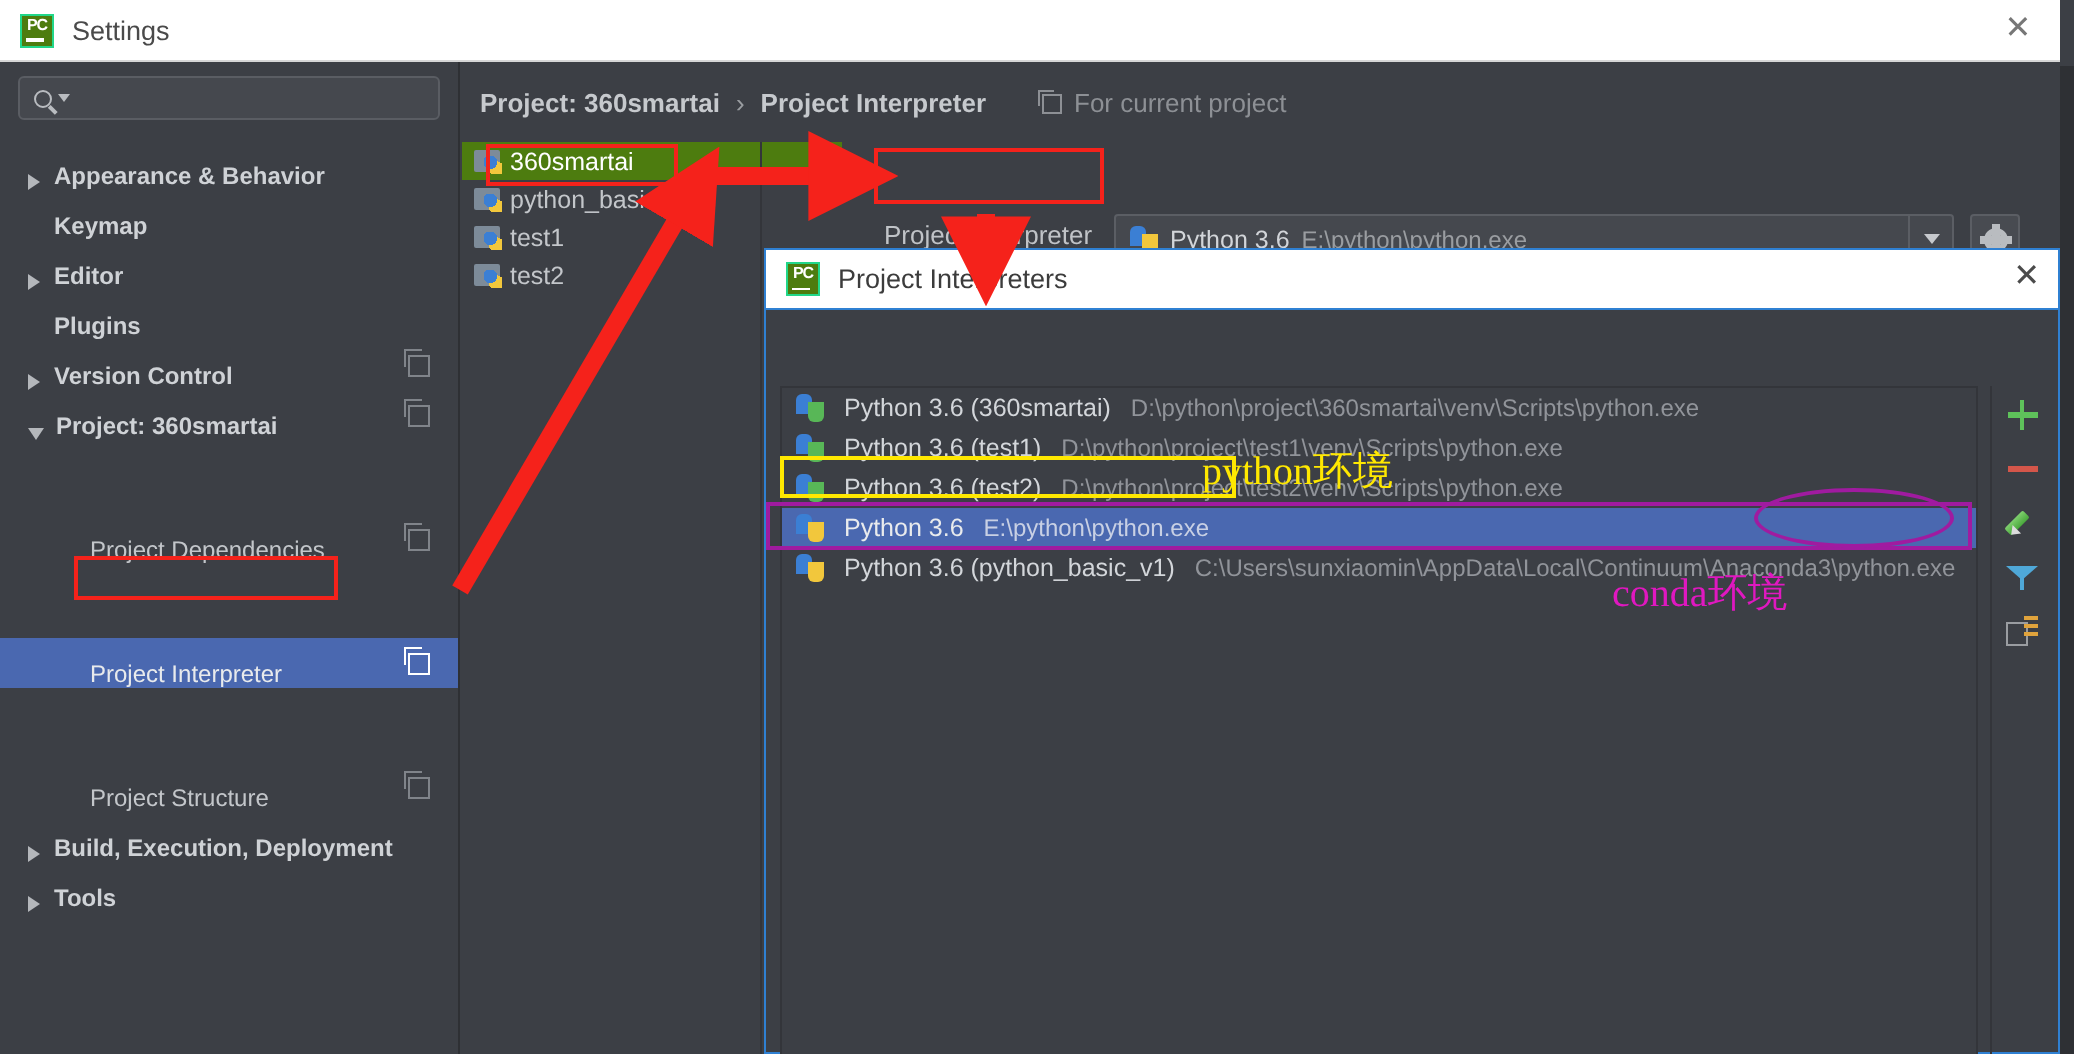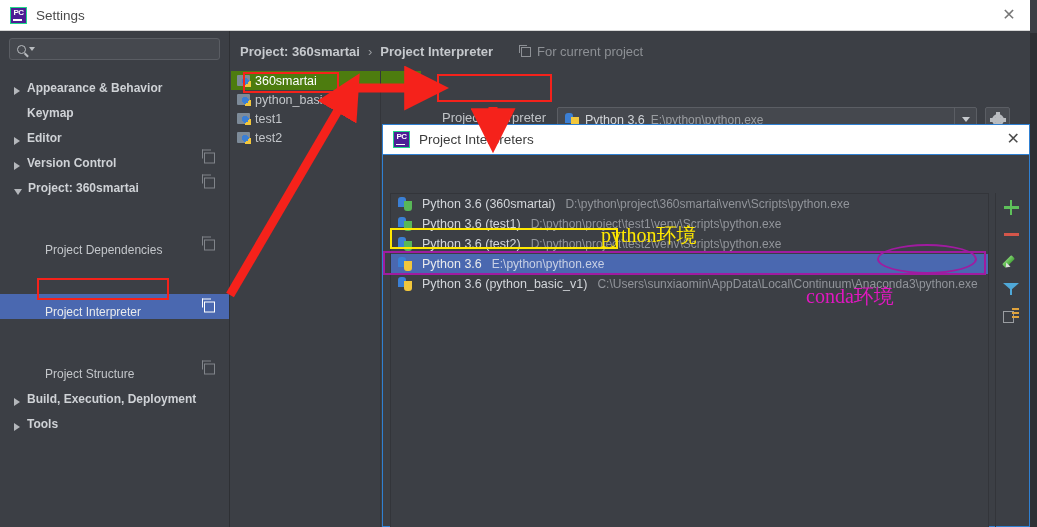--- a/index.html
+++ b/index.html
@@ -11,21 +11,21 @@
   }
   #root { position: relative; width: 1037px; height: 527px; background: #ffffff; }
 
   
   .titlebar {
     position: absolute; left: 0; top: 0; width: 1030px; height: 31px;
     background: #ffffff; border-bottom: 1px solid #d6d6d6;
     display: flex; align-items: center; padding-left: 10px;
   }
   .pc-logo {
-    width: 17px; height: 17px; background: #4c1d95;
+    width: 17px; height: 17px; background: #4d7c0f;
     border: 1.5px solid #21d789; position: relative; flex: none;
     display: flex; align-items: flex-start; justify-content: center;
   }
   .pc-logo span {
     color: #fff; font-size: 8px; font-weight: bold; line-height: 9px;
     font-family: "Liberation Sans", sans-serif; letter-spacing: -0.5px;
   }
   .pc-logo::after {
     content: ""; position: absolute; left: 2px; bottom: 2px;
     width: 9px; height: 1.5px; background: #ffffff;
@@ -329,20 +329,24 @@
           <span class="arrow-r"></span>
           <span>Appearance &amp; Behavior</span>
         </div>
         <div class="trow bold">
           <span class="nospacer"></span>
           <span>Keymap</span>
         </div>
         <div class="trow bold">
           <span class="arrow-r"></span>
           <span>Editor</span>
+        </div>
+        <div class="trow bold">
+          <span class="nospacer"></span>
+          <span>Plugins</span>
         </div>
         <div class="trow bold">
           <span class="arrow-r"></span>
           <span>Version Control</span>
           <span class="copy-ic"></span>
         </div>
         <div class="trow bold">
           <span class="arrow-d"></span>
           <span>Project: 360smartai</span>
           <span class="copy-ic"></span>

